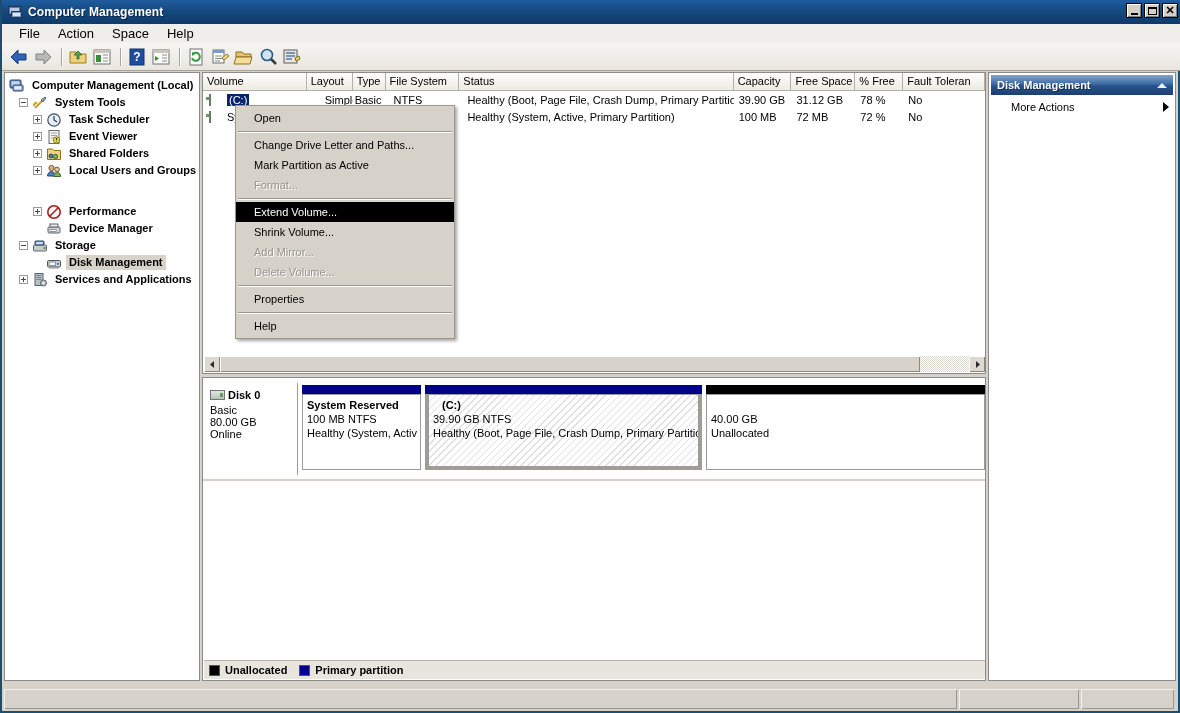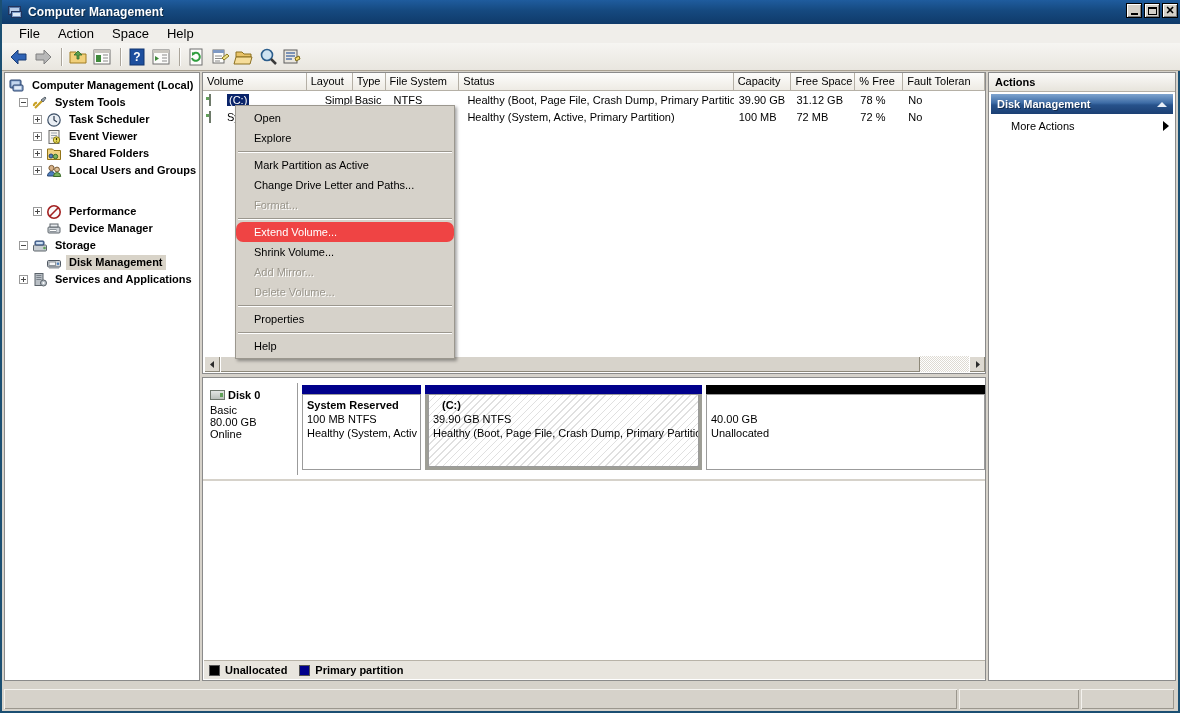--- a/index.html
+++ b/index.html
@@ -207,21 +207,21 @@
     position:absolute;left:233px;top:105px;width:220px;
     background:#d6d2ca;border:1px solid #9b978e;
     box-shadow:2px 2px 3px rgba(0,0,0,.35);
     box-sizing:border-box;padding:2px 0;z-index:50;
   }
   .cmi{
     height:20px;line-height:20px;padding-left:18px;font-size:11px;color:#000;
     white-space:nowrap;
   }
   .cmi.disabled{color:#9a968c;text-shadow:1px 1px 0 #fff;}
-  .cmi.hl{background:#ef4444;color:#fff;border-radius:7px;}
+  .cmi.hl{background:#000000;color:#fff;}
   .cmsep{height:1px;background:#9b978e;margin:3px 2px;box-shadow:0 1px 0 #fff;}
 </style>
 </head>
 <body>
 
 <div class="app">
 
   <div class="titlebar">
     <div class="tb-icon">
       <span class="mon"></span>
@@ -580,39 +580,37 @@
         <div class="legend">
           <span class="lg-sw" style="background:#000000"></span>
           <span class="lg-txt">Unallocated</span>
           <span class="lg-sw" style="background:#00008b"></span>
           <span class="lg-txt">Primary partition</span>
         </div>
       </div>
     </div>
 
     <div class="actions-pane">
-      <div class="ac-head">Actions</div>
       <div class="ac-group">
         <span class="gl">Disk Management</span>
         <span class="tri-up"></span>
       </div>
       <div class="ac-item">
         <span class="lbl">More Actions</span>
         <span class="tri-right"></span>
       </div>
     </div>
 
   </div>
 
   <div class="ctxmenu">
     <div class="cmi">Open</div>
-    <div class="cmi">Explore</div>
     <div class="cmsep"></div>
+    <div class="cmi">Change Drive Letter and Paths...</div>
     <div class="cmi">Mark Partition as Active</div>
-    <div class="cmi">Change Drive Letter and Paths...</div>
     <div class="cmi disabled">Format...</div>
     <div class="cmsep"></div>
     <div class="cmi hl">Extend Volume...</div>
     <div class="cmi">Shrink Volume...</div>
     <div class="cmi disabled">Add Mirror...</div>
     <div class="cmi disabled">Delete Volume...</div>
     <div class="cmsep"></div>
     <div class="cmi">Properties</div>
     <div class="cmsep"></div>
     <div class="cmi">Help</div>

